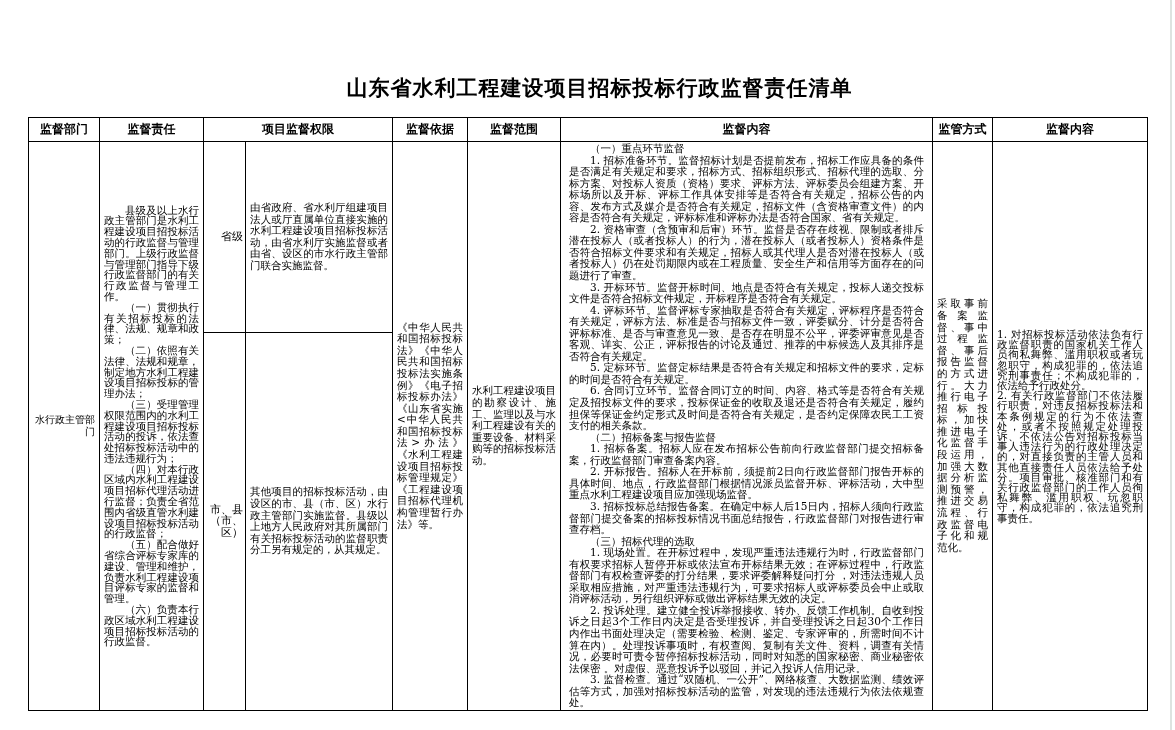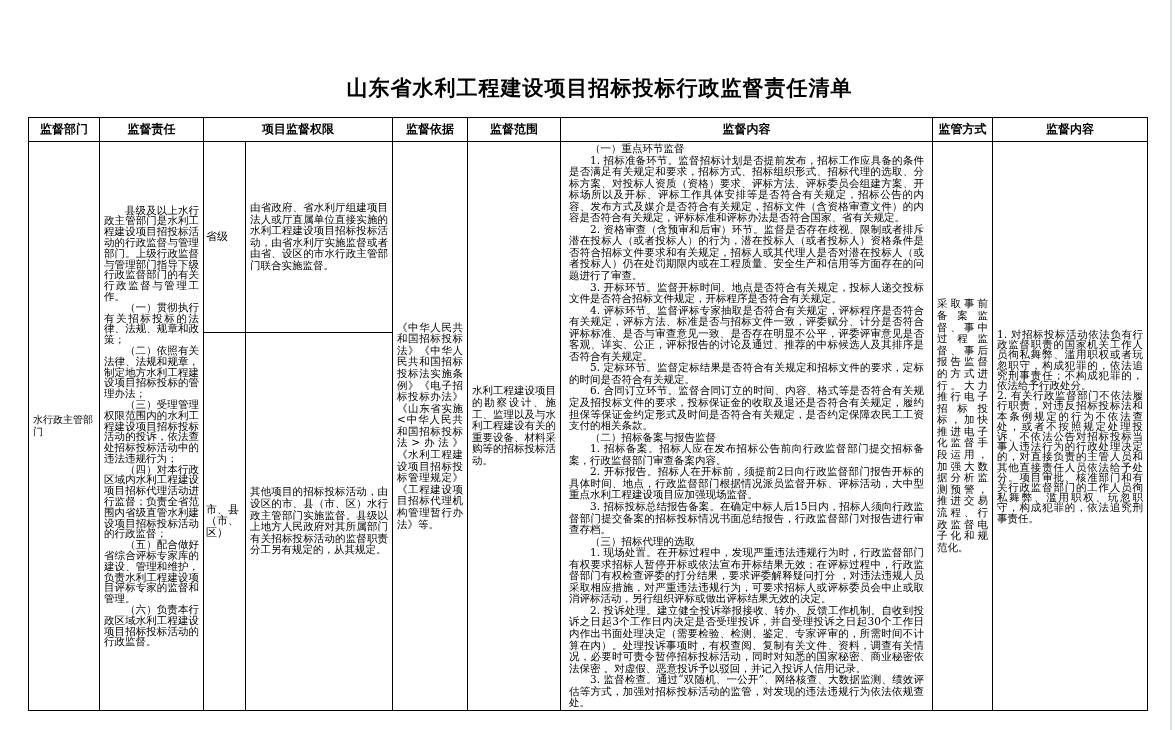--- a/index.html
+++ b/index.html
@@ -58,21 +58,21 @@
   }
   .grid td {
     font-size: 10.5px;
     line-height: 11.6px;
     vertical-align: middle;
     text-align: justify;
   }
   tr.row-a { height: 170px; }
   tr.row-b { height: 337px; }
   td.center {
-    text-align: left;
+    text-align: right;
     vertical-align: middle;
   }
   td.dept { font-size: 10px; }
   td.level { font-size: 11px; padding: 1px 2px; }
   .para p {
     margin: 0;
     text-indent: 2em;
     text-align: justify;
   }
   .para.noindent p { text-indent: 0; }

